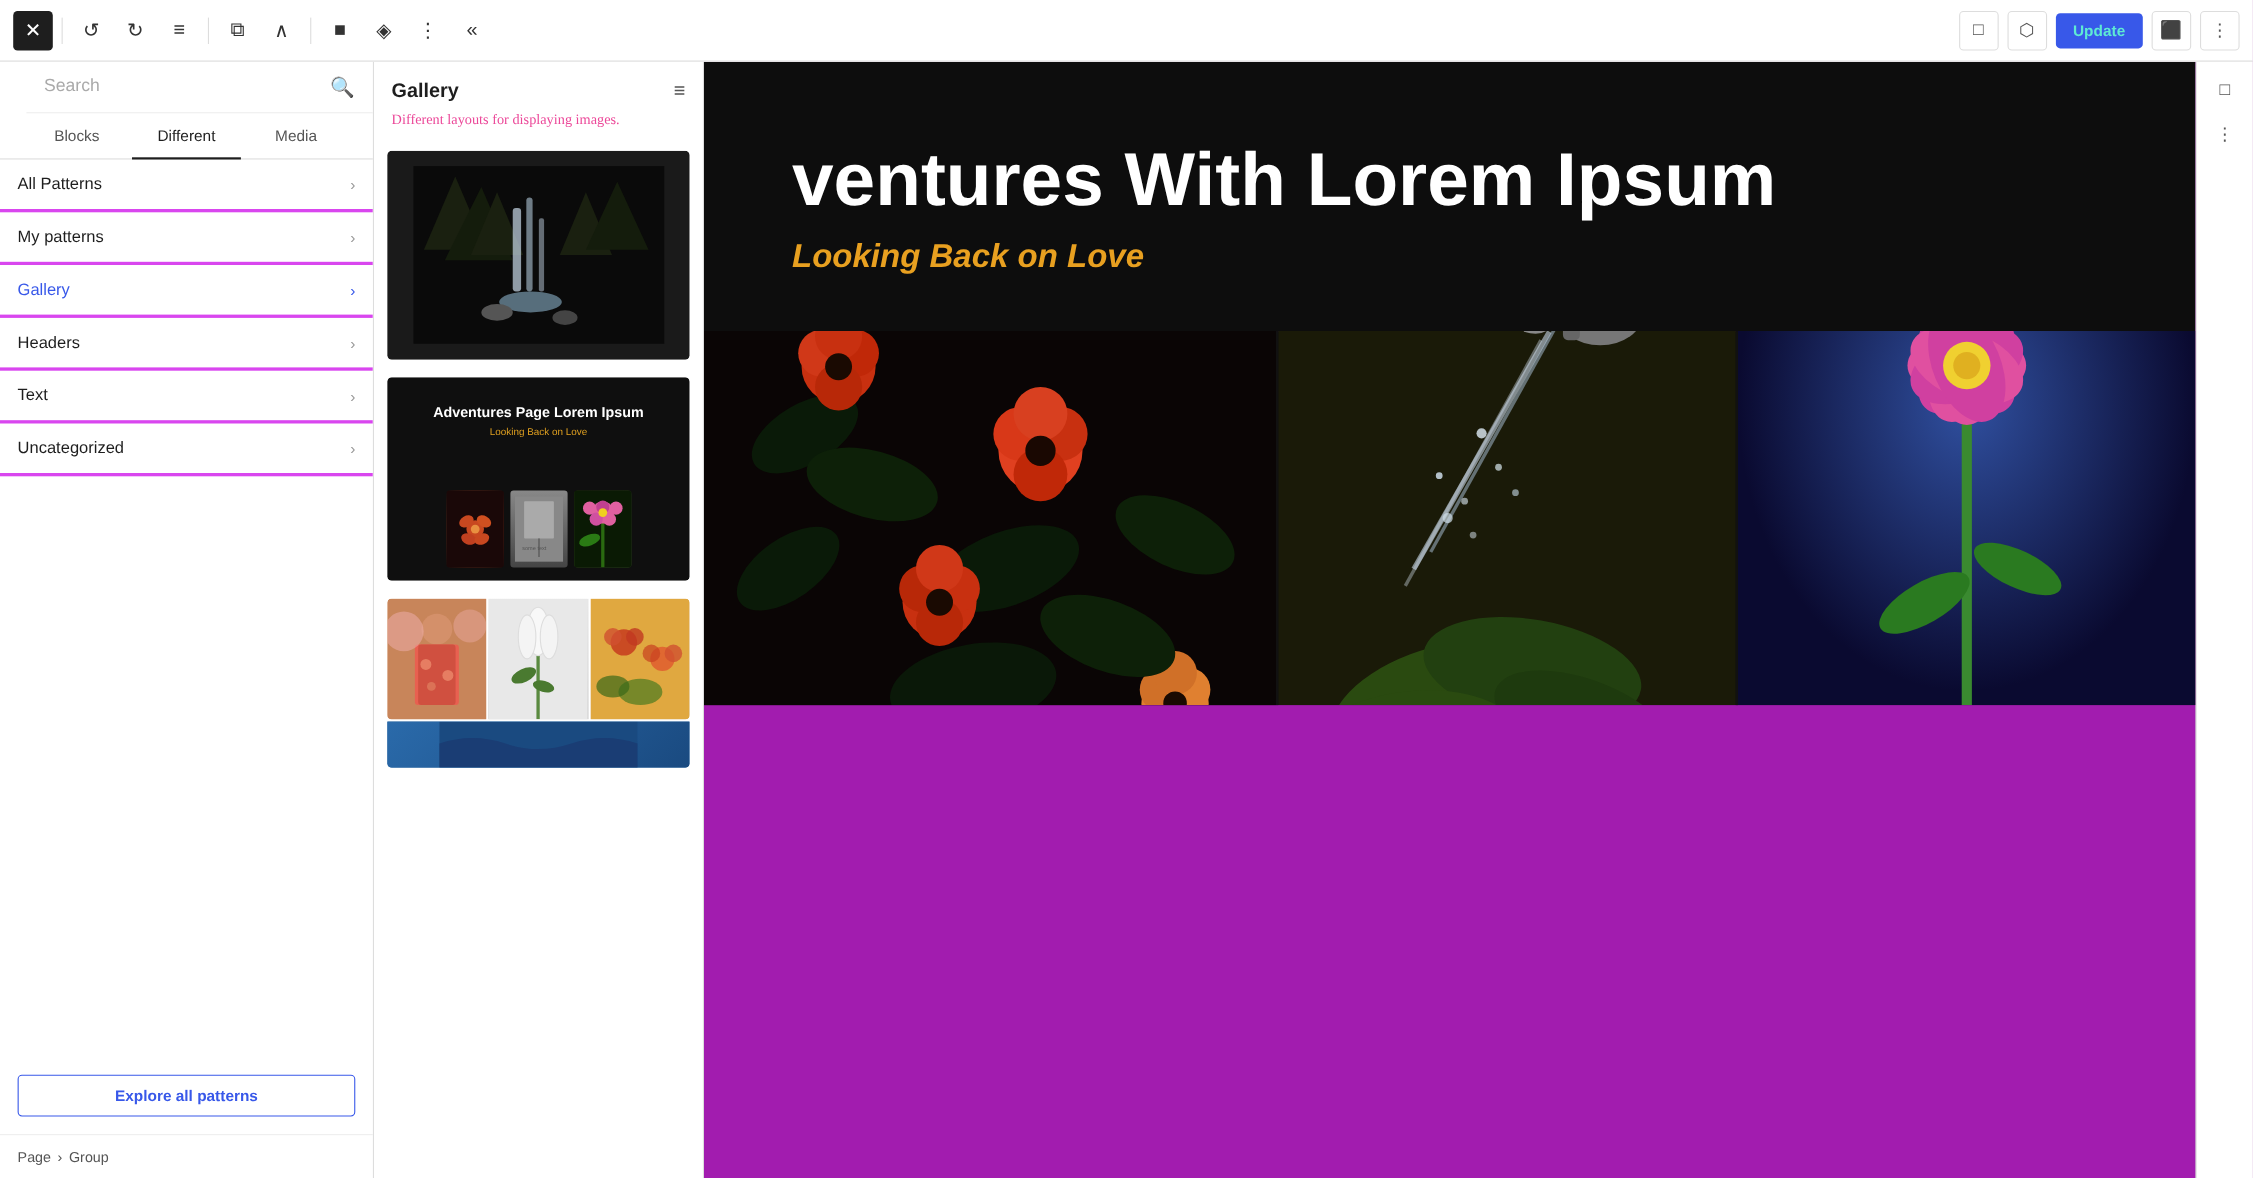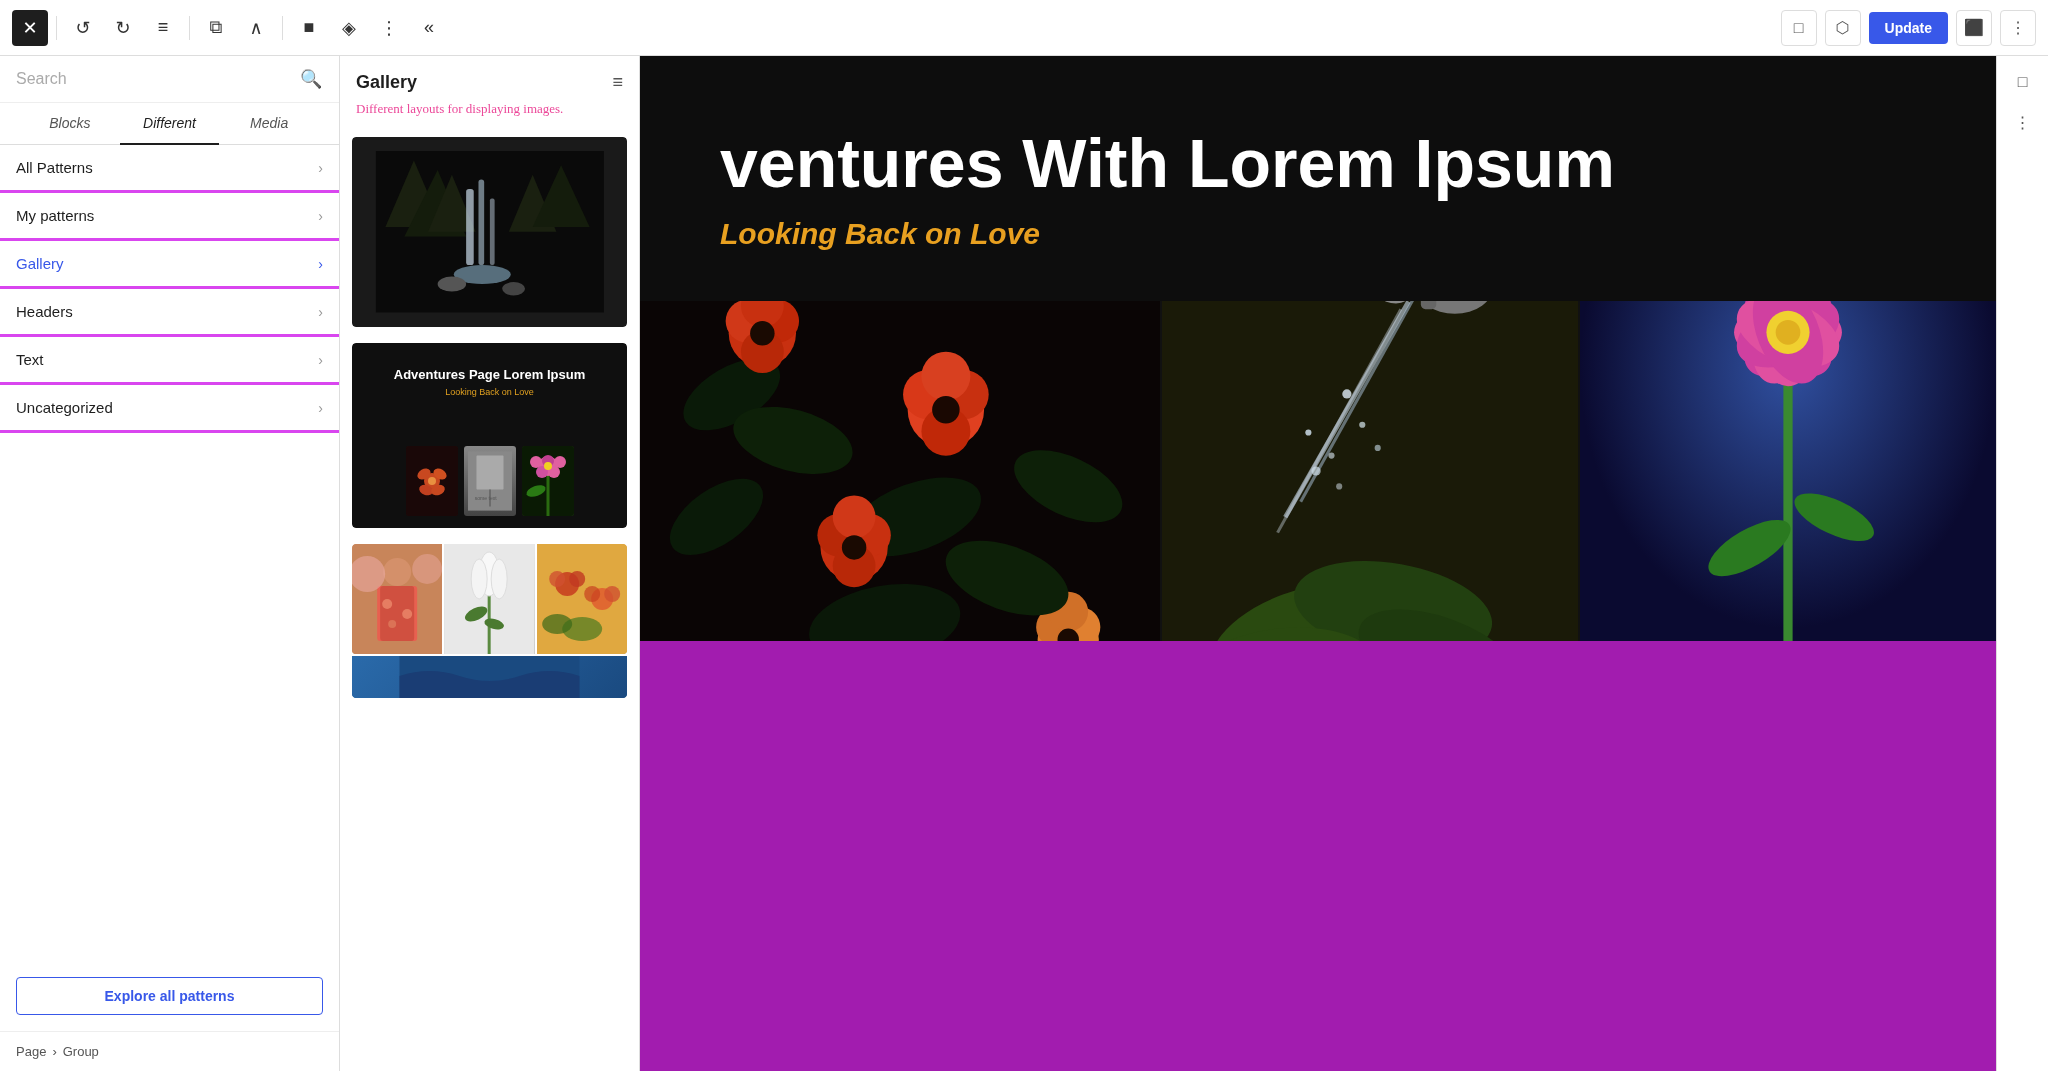--- a/index.html
+++ b/index.html
@@ -21,21 +21,21 @@
       width: 36px; height: 36px;
       border: none; background: transparent; cursor: pointer;
       border-radius: 4px;
       display: flex; align-items: center; justify-content: center;
       font-size: 18px; color: #333;
     }
     .toolbar-btn.active { background: #1e1e1e; color: #fff; }
     .toolbar-separator { width: 1px; height: 24px; background: #ddd; margin: 0 4px; }
     .toolbar-right { margin-left: auto; display: flex; align-items: center; gap: 8px; }
     .update-btn {
-      background: #3858e9; color: #ffffff;
+      background: #3858e9; color: #5eead4;
       border: none; border-radius: 4px;
       padding: 8px 16px; font-size: 14px; font-weight: 600;
       cursor: pointer;
     }
     .toolbar-icon-btn {
       width: 36px; height: 36px;
       border: 1px solid #ddd; background: #fff; cursor: pointer;
       border-radius: 4px;
       display: flex; align-items: center; justify-content: center;
       font-size: 16px; color: #555;
@@ -58,38 +58,38 @@
       flex-shrink: 0;
       overflow: hidden;
     }
 
     .search-bar {
       display: flex;
       align-items: center;
       padding: 12px 16px;
       border-bottom: 1px solid #eee;
       gap: 20px;
+      margin-left: 24px;
     }
     .search-input {
       flex: 1;
       border: none;
       outline: none;
       font-size: 16px;
       color: #333;
       background: transparent;
     }
     .search-input::placeholder { color: #aaa; }
     .search-icon { color: #555; font-size: 18px; cursor: pointer; }
 
     
     .sidebar-tabs {
       display: flex;
       border-bottom: 1px solid #ddd;
       padding: 0 20px;
-      font-style: italic;
     }
     .sidebar-tab {
       flex: 1;
       text-align: center;
       padding: 12px 8px;
       font-size: 14px;
       font-weight: 500;
       color: #555;
       cursor: pointer;
       border-bottom: 2px solid transparent;

